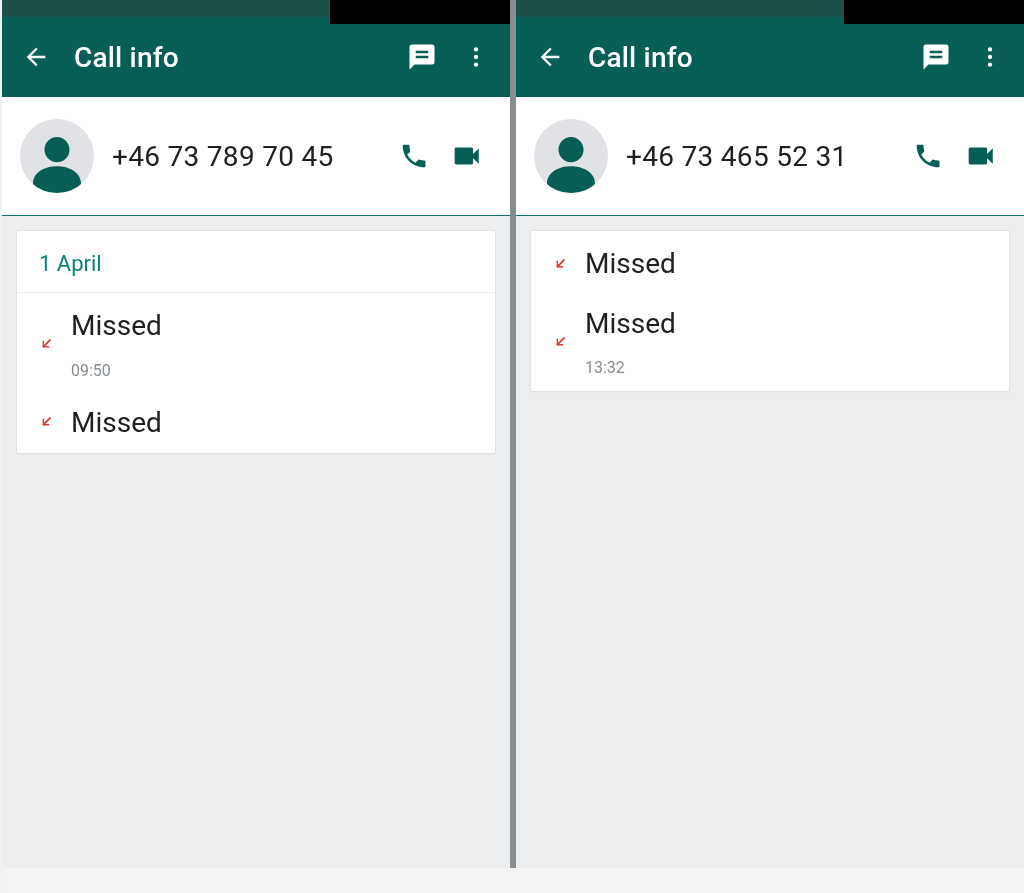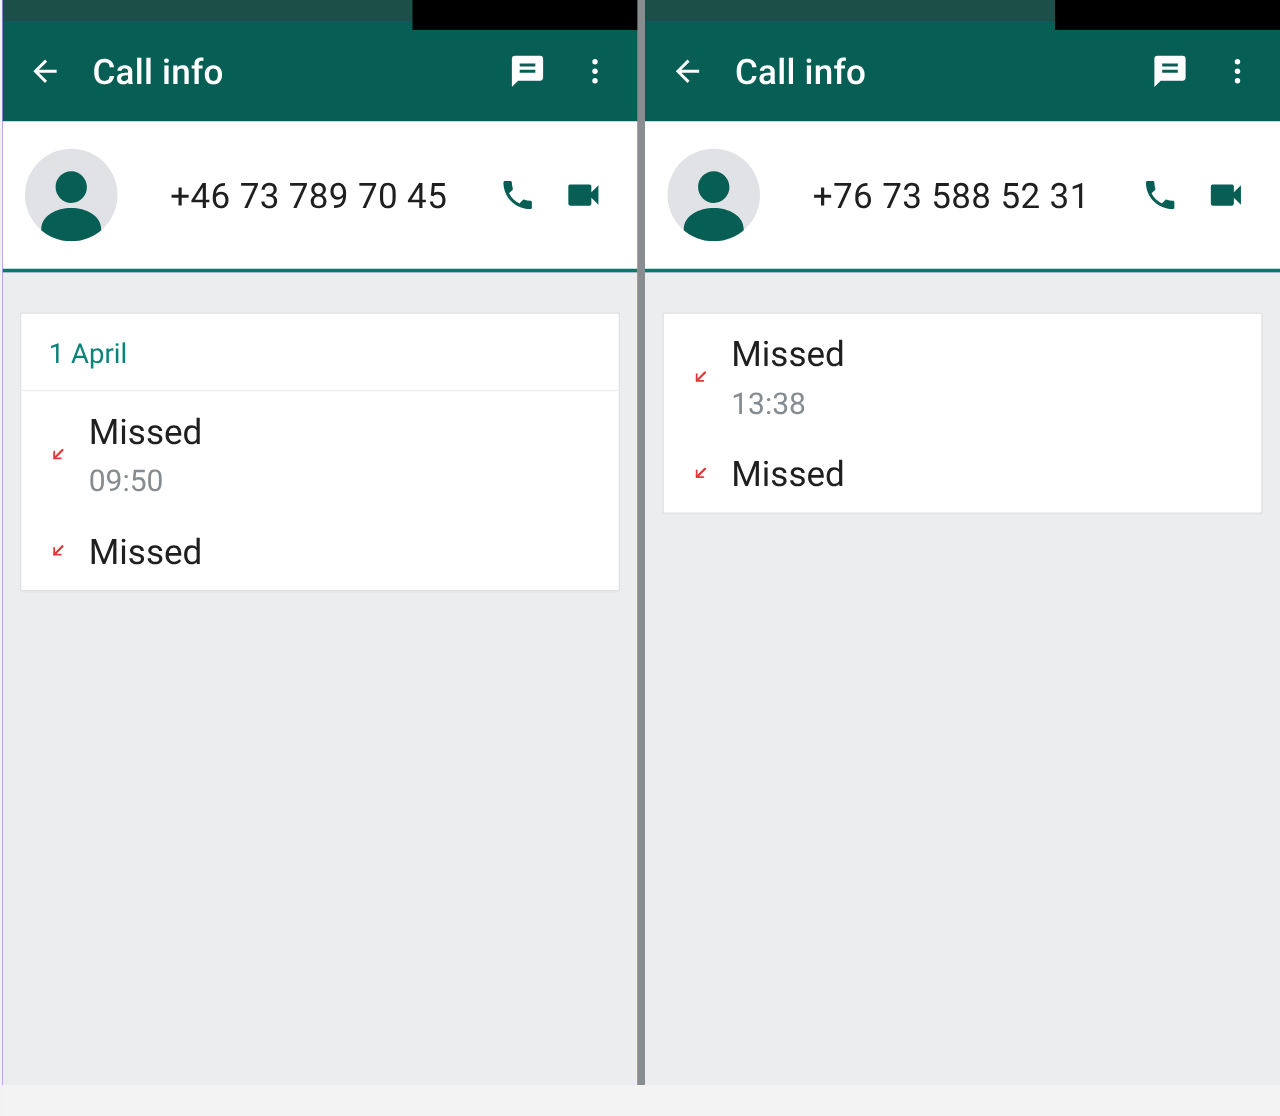--- a/index.html
+++ b/index.html
@@ -81,22 +81,21 @@
     cursor: pointer;
   }
   .toolbar svg { fill: #fff; }
 
   
   .contact {
     background: #fff;
     display: flex;
     align-items: center;
     padding: 22px 18px 22px 18px;
-    border-bottom: 3px solid #0f766e;
-    text-align: center;
+    border-bottom: 1px solid #0f766e;
   }
   .avatar {
     width: 74px; height: 74px;
     border-radius: 50%;
     background: #e0e2e5;
     display: flex; align-items: flex-end; justify-content: center;
     overflow: hidden;
     flex: 0 0 auto;
   }
   .avatar svg { width: 64px; height: 64px; fill: #fff; }
@@ -114,21 +113,21 @@
     width: 52px; height: 52px;
     display: flex; align-items: center; justify-content: center;
     cursor: pointer;
   }
   .contact svg { fill: #075e54; }
 
   
   .content {
     flex: 1;
     background: #ecedef;
-    padding: 18px 0 0 0;
+    padding: 0 0 0 0;
   }
 
   
   .card {
     margin: 14px 14px;
     background: #fff;
     border: 1px solid #e1e1e1;
     border-radius: 2px;
     box-shadow: 0 1px 1px rgba(0,0,0,0.02);
   }
@@ -152,23 +151,23 @@
     margin-right: 14px;
   }
   .arrow svg { width: 16px; height: 16px; }
   .entry .txt { flex: 1; }
   .entry .label {
     font-size: 28px;
     color: #1f1f1f;
     line-height: 1.2;
   }
   .entry .time {
-    font-size: 24px;
+    font-size: 16px;
     color: #858b8f;
-    margin-top: 8px;
+    margin-top: 18px;
   }
 </style>
 </head>
 <body>
 
 <div class="wrap">
 
   <div class="pane pane-left">
     <div class="redact"></div>
     <div class="statusbar"></div>
@@ -275,21 +274,21 @@
         </div>
       </div>
     </div>
 
     <div class="contact">
       <div class="avatar">
         <svg viewBox="0 0 24 24">
             <path d="M12 12.5c2.6 0 4.7-2.1 4.7-4.7S14.6 3 12 3 7.3 5.1 7.3 7.7 9.4 12.5 12 12.5zM12 14c-4.4 0-9 2.2-9 6.5V24h18v-3.5C21 16.2 16.4 14 12 14z"></path>
           </svg>
       </div>
-      <div class="phone">+76 73 588 52 31</div>
+      <div class="phone">+46 73 465 52 31</div>
       <div class="call">
         <svg viewBox="0 0 24 24" width="30" height="30">
             <path d="M6.6 10.8c1.4 2.8 3.8 5.1 6.6 6.6l2.2-2.2c.3-.3.7-.4 1-.2 1.2.4 2.5.6 3.8.6.6 0 1 .4 1 1V20c0 .6-.4 1-1 1C10.6 21 3 13.4 3 4c0-.6.4-1 1-1h3.4c.6 0 1 .4 1 1 0 1.3.2 2.6.6 3.8.1.4 0 .8-.2 1l-2.2 2z"></path>
           </svg>
       </div>
       <div class="video">
         <svg viewBox="0 0 24 24" width="34" height="34">
             <path d="M17 10.5V7a1 1 0 0 0-1-1H5a1 1 0 0 0-1 1v10a1 1 0 0 0 1 1h11a1 1 0 0 0 1-1v-3.5l4 4v-11z"></path>
           </svg>
       </div>
@@ -300,33 +299,33 @@
 
         <div class="entry">
           <span class="arrow">
             <svg viewBox="0 0 24 24">
                 <path d="M18 6 L8 16 L8 8" stroke="#e03a3a" stroke-width="2.2" fill="none" stroke-linecap="round" stroke-linejoin="round"></path>
                 <path d="M18 6 L8 16 L16 16" stroke="#e03a3a" stroke-width="2.2" fill="none" stroke-linecap="round" stroke-linejoin="round"></path>
               </svg>
           </span>
           <span class="txt">
             <div class="label">Missed</div>
-            <div class="time">13:38</div>
           </span>
         </div>
 
         <div class="entry">
           <span class="arrow">
             <svg viewBox="0 0 24 24">
                 <path d="M18 6 L8 16 L8 8" stroke="#e03a3a" stroke-width="2.2" fill="none" stroke-linecap="round" stroke-linejoin="round"></path>
                 <path d="M18 6 L8 16 L16 16" stroke="#e03a3a" stroke-width="2.2" fill="none" stroke-linecap="round" stroke-linejoin="round"></path>
               </svg>
           </span>
           <span class="txt">
             <div class="label">Missed</div>
+            <div class="time">13:32</div>
           </span>
         </div>
       </div>
     </div>
   </div>
 </div>
 
 <div class="under"></div>
 
 </body></html>

